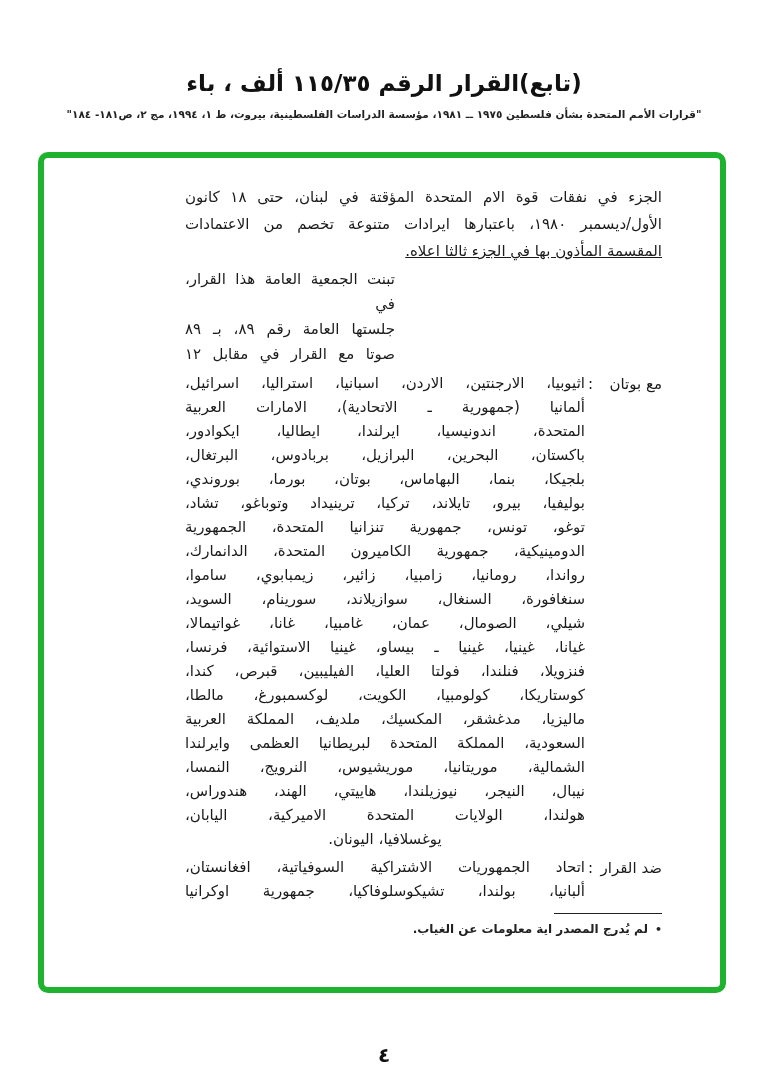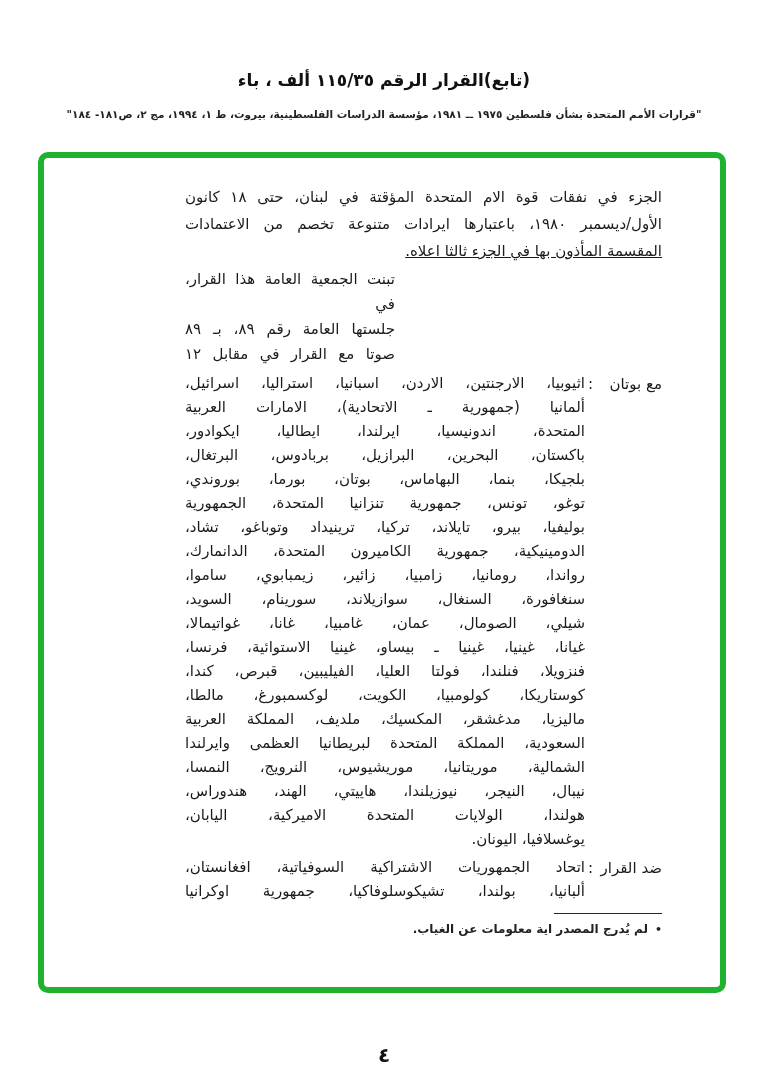--- a/index.html
+++ b/index.html
@@ -8,21 +8,21 @@
     width:768px;height:1085px;
     background:#ffffff;
     font-family:"DejaVu Sans",sans-serif;
     color:#1a1a1a;
     direction:rtl;
     overflow:hidden;
   }
   .doc-title{
     position:absolute;top:70px;left:0;right:0;
     text-align:center;
-    font-size:17px;font-weight:bold;color:#111;
+    font-size:23px;font-weight:bold;color:#111;
     letter-spacing:0.5px;
   }
   .doc-citation{
     position:absolute;top:108px;left:0;right:0;
     text-align:center;
     font-size:10.5px;font-weight:bold;color:#222;
     white-space:nowrap;
   }
   .frame{
     position:absolute;left:38px;top:152px;
@@ -39,21 +39,21 @@
   }
   .ln{line-height:27px;}
   .j{text-align:justify;text-align-last:justify;}
   .center{text-align:right;text-decoration:underline;}
   .right{text-align:right;}
   .para-adoption{width:210px;margin-left:auto;margin-right:267px;margin-top:2px;}
   .para-adoption .ln{line-height:25px;}
   .sup-star{font-size:11px;vertical-align:super;line-height:0;}
   .vote-block{position:relative;margin-top:4px;}
   .vote-lines{width:400px;margin-right:77px;}
-  .vote-lines .ln{line-height:24px;}
+  .vote-lines .ln{line-height:24px;text-align:center;}
   .vote-label{
     position:absolute;top:1px;right:0;
     width:74px;display:flex;justify-content:space-between;
     line-height:24px;
   }
   .footnote-area{margin-top:10px;}
   .fn-rule{
     width:108px;height:0;
     border-top:1.5px solid #222;
     margin-right:0;margin-left:auto; 
@@ -99,22 +99,22 @@
         <div class="vote-label">
           <span>مع بوتان</span>
           <span>:</span>
         </div>
         <div class="vote-lines">
           <div class="ln j">اثيوبيا، الارجنتين، الاردن، اسبانيا، استراليا، اسرائيل،</div>
           <div class="ln j">ألمانيا (جمهورية ـ الاتحادية)، الامارات العربية</div>
           <div class="ln j">المتحدة، اندونيسيا، ايرلندا، ايطاليا، ايكوادور،</div>
           <div class="ln j">باكستان، البحرين، البرازيل، بربادوس، البرتغال،</div>
           <div class="ln j">بلجيكا، بنما، البهاماس، بوتان، بورما، بوروندي،</div>
+          <div class="ln j">بوليفيا، بيرو، تايلاند، تركيا، ترينيداد وتوباغو، تشاد،</div>
           <div class="ln j">توغو، تونس، جمهورية تنزانيا المتحدة، الجمهورية</div>
-          <div class="ln j">بوليفيا، بيرو، تايلاند، تركيا، ترينيداد وتوباغو، تشاد،</div>
           <div class="ln j">الدومينيكية، جمهورية الكاميرون المتحدة، الدانمارك،</div>
           <div class="ln j">رواندا، رومانيا، زامبيا، زائير، زيمبابوي، ساموا،</div>
           <div class="ln j">سنغافورة، السنغال، سوازيلاند، سورينام، السويد،</div>
           <div class="ln j">شيلي، الصومال، عمان، غامبيا، غانا، غواتيمالا،</div>
           <div class="ln j">غيانا، غينيا، غينيا ـ بيساو، غينيا الاستوائية، فرنسا،</div>
           <div class="ln j">فنزويلا، فنلندا، فولتا العليا، الفيليبين، قبرص، كندا،</div>
           <div class="ln j">كوستاريكا، كولومبيا، الكويت، لوكسمبورغ، مالطا،</div>
           <div class="ln j">ماليزيا، مدغشقر، المكسيك، ملديف، المملكة العربية</div>
           <div class="ln j">السعودية، المملكة المتحدة لبريطانيا العظمى وايرلندا</div>
           <div class="ln j">الشمالية، موريتانيا، موريشيوس، النرويج، النمسا،</div>

